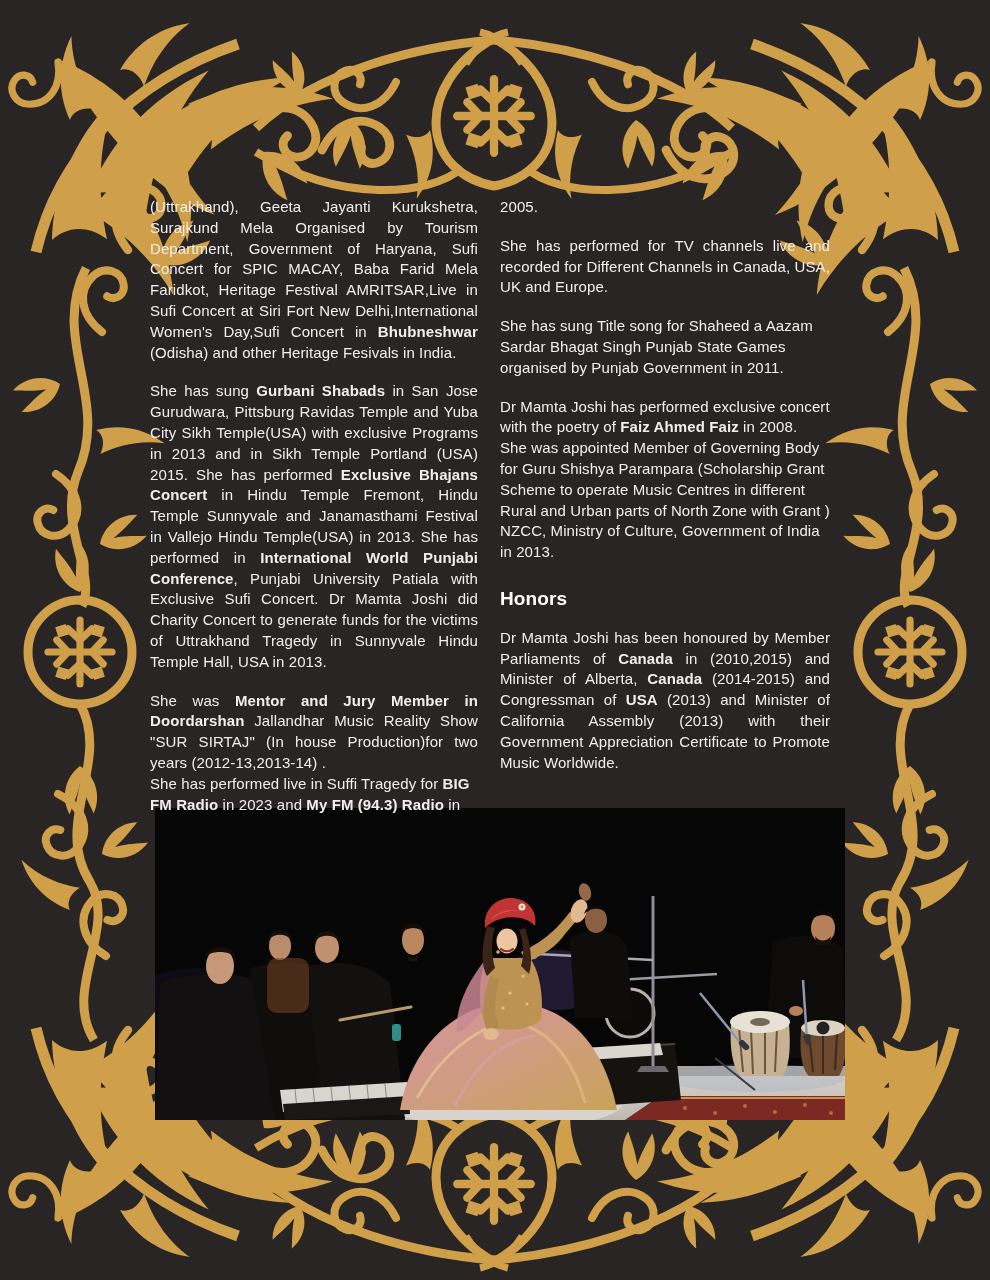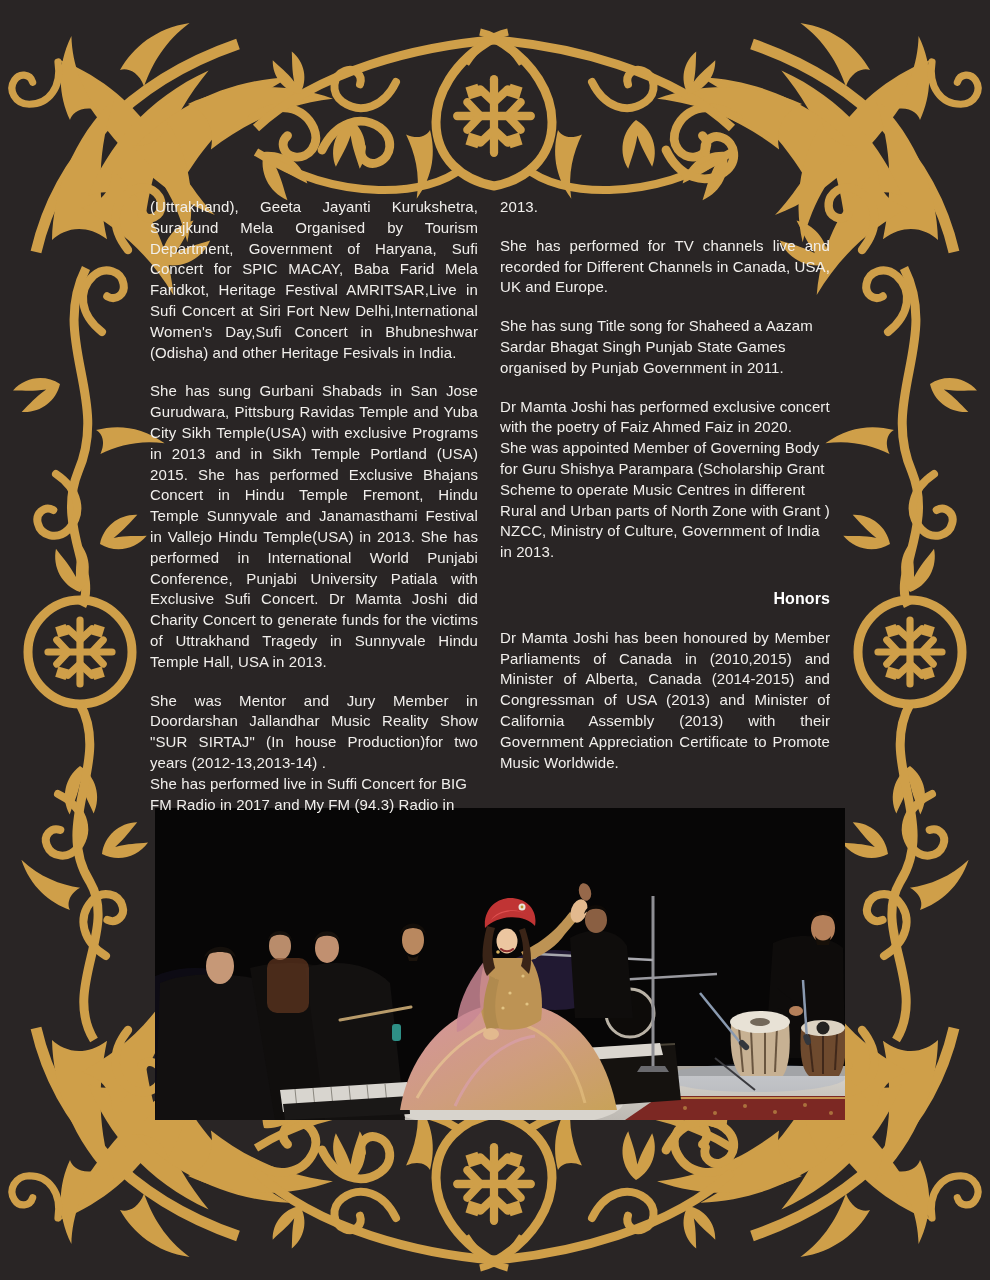--- a/index.html
+++ b/index.html
@@ -20,25 +20,25 @@
     color: var(--text-color, #f1efec);
     font-size:15px; line-height:20.8px;
     letter-spacing:0.1px;
   }
   .col-left  { left:150px; width:328px; }
   .col-right { left:500px; width:330px; }
   .para { margin:0; }
   .para.a-justify { text-align:justify; }
   .para.a-left { text-align:left; }
   .spaced { margin-top:18px; }
-  .b { font-weight:normal; }
+  .b { font-weight:bold; }
   .honors {
     font-family:"Liberation Sans", sans-serif;
-    font-size:16px; font-weight:bold; color:#ffffff;
-    margin-top:26px; margin-bottom:4px;text-align:right;
+    font-size:19px; font-weight:bold; color:#ffffff;
+    margin-top:26px; margin-bottom:4px;
   }
 </style>
 </head>
 <body>
 
 <div class="page">
 
   <svg class="border-svg" viewBox="0 0 990 1280" xmlns="http://www.w3.org/2000/svg" aria-hidden="true">
     <defs>
       <path id="leaf" d="M0,0 C8,-34 30,-70 68,-94 C46,-58 40,-24 40,8 C26,-8 10,-6 0,0 Z"></path>
@@ -301,25 +301,25 @@
         <rect x="647" y="228" width="11" height="6" rx="3" fill="#33363c" transform="rotate(70 652 231)"></rect>
         <line x1="560" y1="250" x2="600" y2="282" stroke="#3a3a3e" stroke-width="2"></line>
       </g>
     </svg>
   </div>
 
   <div class="col col-left">
       <p class="para a-justify"><span>(Uttrakhand), Geeta Jayanti Kurukshetra, Surajkund Mela Organised by Tourism Department, Government of Haryana, Sufi Concert for SPIC MACAY, Baba Farid Mela Faridkot, Heritage Festival AMRITSAR,Live in Sufi Concert at Siri Fort New Delhi,International Women's Day,Sufi Concert in </span><span class="b">Bhubneshwar</span><span> (Odisha) and other Heritage Fesivals in India.</span></p>
       <p class="para a-justify spaced"><span>She has sung </span><span class="b">Gurbani Shabads</span><span> in San Jose Gurudwara, Pittsburg Ravidas Temple and Yuba City Sikh Temple(USA)  with exclusive Programs in 2013 and in Sikh Temple Portland (USA) 2015. She has performed </span><span class="b">Exclusive Bhajans Concert</span><span> in Hindu Temple Fremont, Hindu Temple Sunnyvale and Janamasthami Festival in Vallejo Hindu Temple(USA) in 2013. She has performed in </span><span class="b">International World Punjabi Conference</span><span>, Punjabi University Patiala with Exclusive Sufi Concert. Dr Mamta Joshi did Charity Concert to generate funds for the victims of Uttrakhand Tragedy in Sunnyvale Hindu Temple Hall, USA in 2013.</span></p>
       <p class="para a-justify spaced"><span>She was </span><span class="b">Mentor and Jury Member in Doordarshan</span><span> Jallandhar Music Reality Show "SUR SIRTAJ" (In house Production)for two years (2012-13,2013-14) .</span></p>
-      <p class="para a-left"><span>She has performed live in Suffi Concert  for </span><span class="b">BIG FM Radio</span><span> in 2017 and </span><span class="b">My FM (94.3) Radio</span><span> in</span></p>
+      <p class="para a-left"><span>She has performed live in Suffi Tragedy  for </span><span class="b">BIG FM Radio</span><span> in 2023 and </span><span class="b">My FM (94.3) Radio</span><span> in</span></p>
     </div>
   <div class="col col-right">
-      <p class="para a-left"><span>2013.</span></p>
+      <p class="para a-left"><span>2005.</span></p>
       <p class="para a-justify spaced"><span>She has performed for TV channels live and recorded for Different Channels in Canada, USA, UK and Europe.</span></p>
       <p class="para a-left spaced"><span>She has sung Title song for Shaheed a Aazam Sardar Bhagat Singh Punjab State Games organised by Punjab Government in 2011.</span></p>
-      <p class="para a-left spaced"><span>Dr Mamta Joshi has performed exclusive concert with the poetry of </span><span class="b">Faiz Ahmed Faiz</span><span> in 2020.</span></p>
+      <p class="para a-left spaced"><span>Dr Mamta Joshi has performed exclusive concert with the poetry of </span><span class="b">Faiz Ahmed Faiz</span><span> in 2008.</span></p>
       <p class="para a-left"><span>She was appointed Member of Governing Body for Guru Shishya Parampara (Scholarship  Grant Scheme to operate Music Centres in different Rural and Urban parts of North Zone with Grant ) NZCC, Ministry of Culture, Government of India in 2013.</span></p>
       <h2 class="honors spaced">Honors</h2>
       <p class="para a-justify spaced"><span>Dr Mamta Joshi has been honoured by Member Parliaments of </span><span class="b">Canada</span><span> in (2010,2015) and Minister of Alberta, </span><span class="b">Canada</span><span> (2014-2015) and Congressman of </span><span class="b">USA</span><span> (2013) and Minister of California Assembly (2013) with their Government Appreciation Certificate to Promote  Music Worldwide.</span></p>
     </div>
 
 </div>
 
 </body></html>

